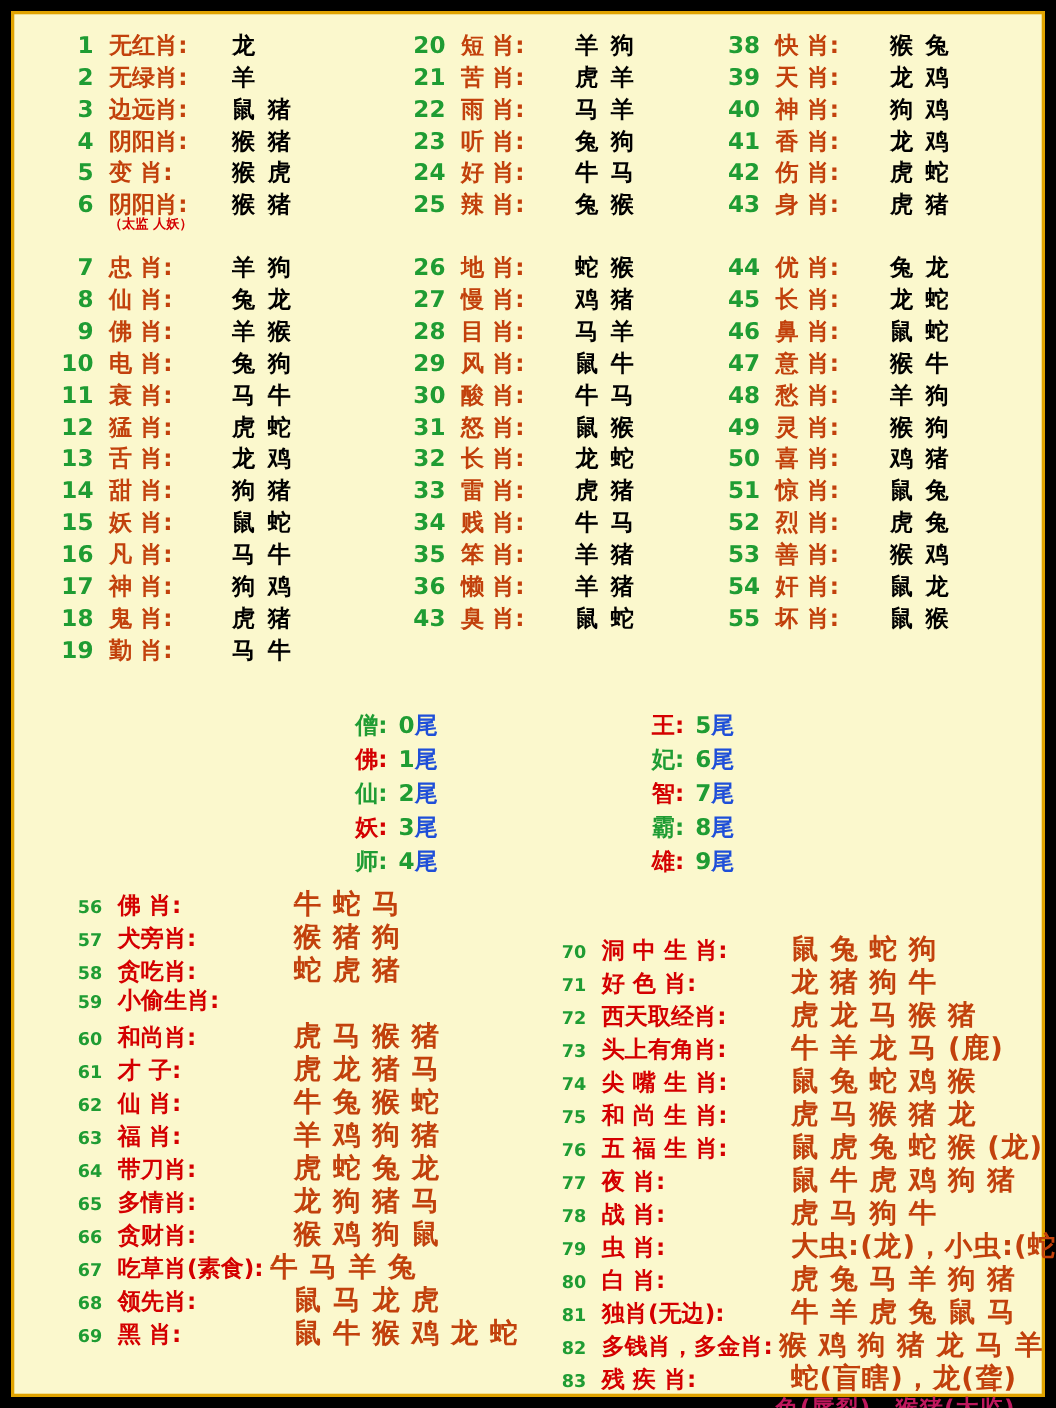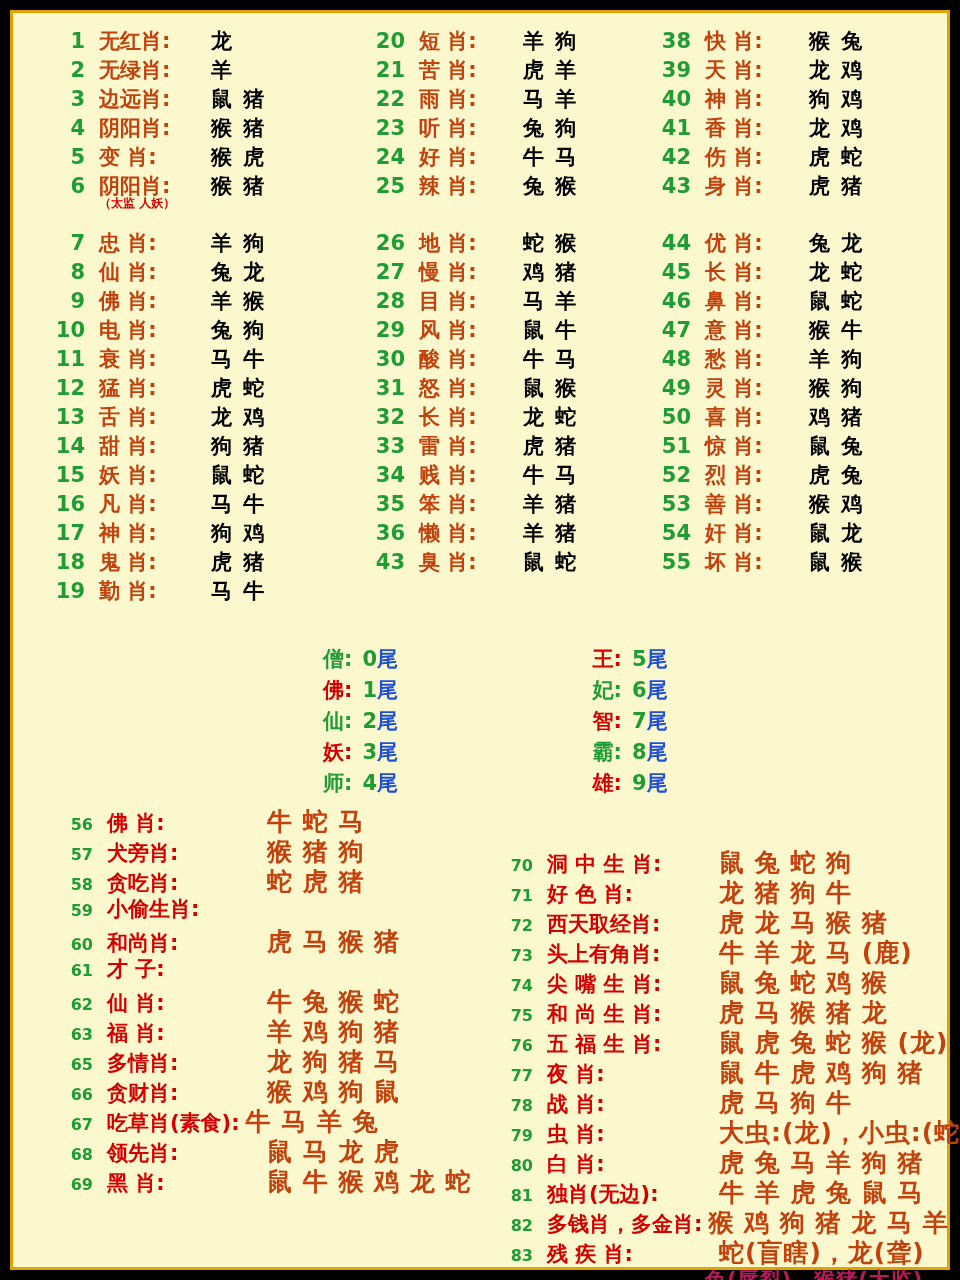--- a/index.html
+++ b/index.html
@@ -481,32 +481,38 @@
             <span class="blbl">小偷生肖:</span>
           </div>
       <div class="brow">
             <span class="bnum">60</span>
             <span class="blbl">和尚肖:</span>
             <span class="bvals">虎 马 猴 猪</span>
           </div>
       <div class="brow">
             <span class="bnum">61</span>
             <span class="blbl">才  子:</span>
+            <span class="bvals">虎 龙 猪 马</span>
           </div>
       <div class="brow">
             <span class="bnum">62</span>
             <span class="blbl">仙  肖:</span>
             <span class="bvals">牛 兔 猴 蛇</span>
           </div>
       <div class="brow">
             <span class="bnum">63</span>
             <span class="blbl">福  肖:</span>
             <span class="bvals">羊 鸡 狗 猪</span>
           </div>
       <div class="brow">
+            <span class="bnum">64</span>
+            <span class="blbl">带刀肖:</span>
+            <span class="bvals">虎 蛇 兔 龙</span>
+          </div>
+      <div class="brow">
             <span class="bnum">65</span>
             <span class="blbl">多情肖:</span>
             <span class="bvals">龙 狗 猪 马</span>
           </div>
       <div class="brow">
             <span class="bnum">66</span>
             <span class="blbl">贪财肖:</span>
             <span class="bvals">猴 鸡 狗 鼠</span>
           </div>
       <div class="brow">

